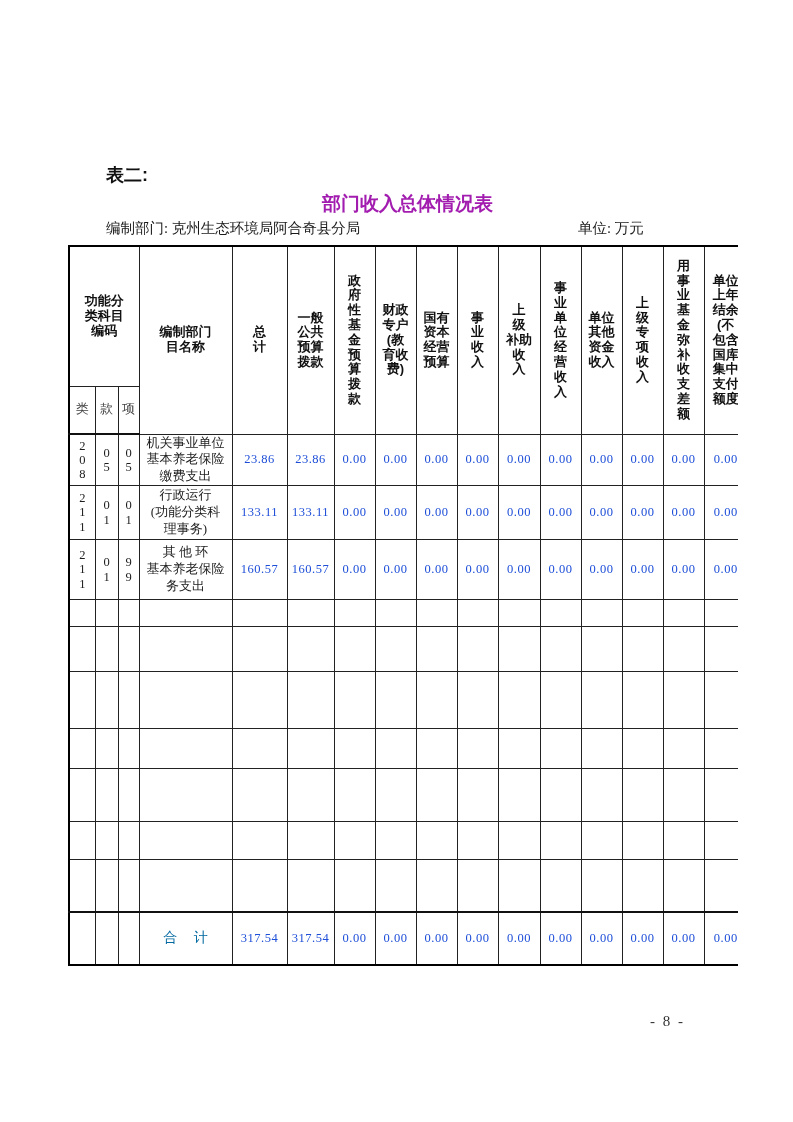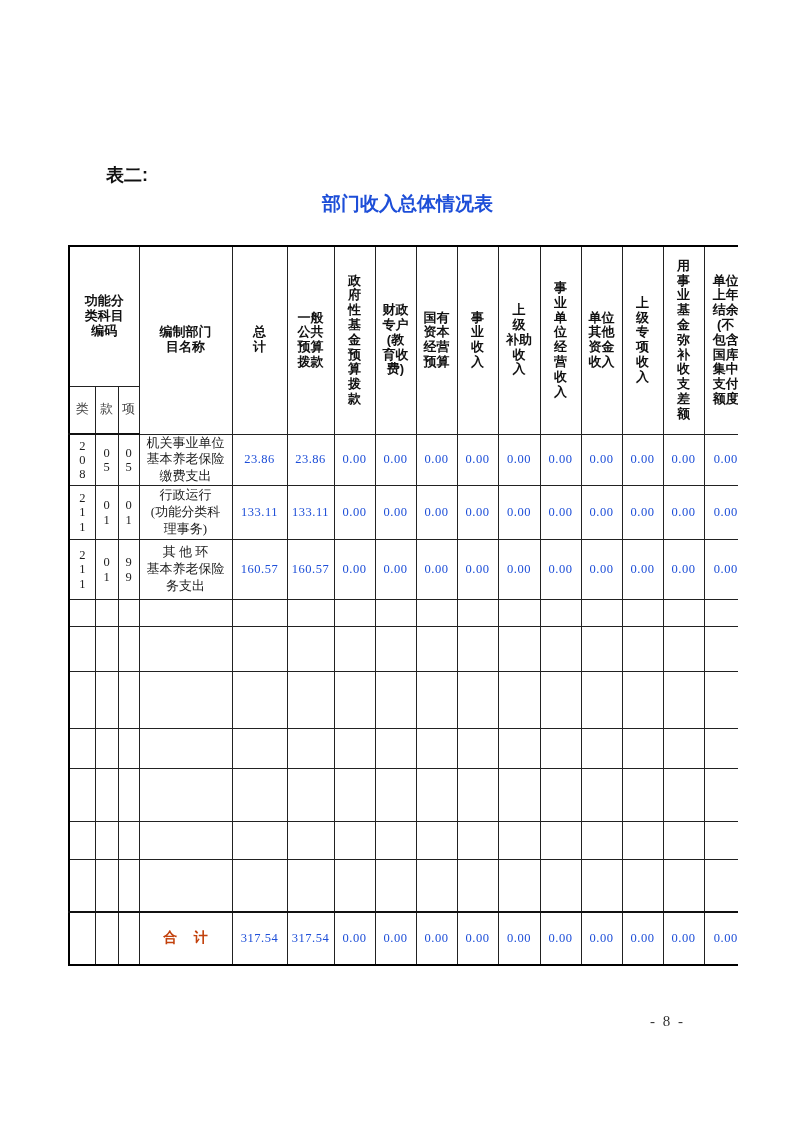--- a/index.html
+++ b/index.html
@@ -13,21 +13,21 @@
   }
   .table-label{
     position:absolute;left:106px;top:163px;
     font-family:"Liberation Sans","DejaVu Sans",sans-serif;
     font-size:18px;font-weight:bold;color:#111;
   }
   .doc-title{
     position:absolute;left:68px;top:191px;width:679px;
     text-align:center;
     font-family:"Liberation Sans","DejaVu Sans",sans-serif;
-    font-size:19px;font-weight:bold;color:#1d4ed8;
+    font-size:19px;font-weight:bold;color:#a21caf;
   }
   .meta-row{position:absolute;left:68px;top:219px;width:679px;height:22px;font-size:14.5px;}
   .prepared-by{position:absolute;left:38px;top:0;}
   .unit-label{position:absolute;left:510px;top:0;}
   table.budget{
     position:absolute;left:68px;top:245px;
     width:679px;
     border-collapse:collapse;
     table-layout:fixed;
     border:2px solid #000;
@@ -65,39 +65,43 @@
     margin-top:33px;
   }
   td.num-cell{
     font-size:12.5px;
     color:#1d4ed8;
     letter-spacing:0.5px;
   }
   tr.total-row td{border-top:2px solid #111;}
   td.total-label{
     font-family:"Liberation Sans","DejaVu Sans",sans-serif;
-    font-weight:bold;
+    font-weight:normal;
     font-size:14px;
     word-spacing:0.9em;
-    color:#c2410c;
+    color:#0369a1;
     margin-left:12px;
   }
   .page-number{
     position:absolute;left:650px;top:1013px;
     font-size:15px;color:#333;letter-spacing:2px;
   }
 </style>
 </head>
 <body>
 
 <div class="page">
 
   <div class="table-label">表二:</div>
   <div class="doc-title">部门收入总体情况表</div>
 
+  <div class="meta-row">
+    <span class="prepared-by">编制部门: 克州生态环境局阿合奇县分局</span>
+    <span class="unit-label">单位: 万元</span>
+  </div>
 
   <table class="budget">
     <colgroup>
       <col style="width:26px">
         <col style="width:23px">
         <col style="width:21px">
       <col style="width:93px">
         <col style="width:55px">
         <col style="width:47px">
       <col style="width:41px">

